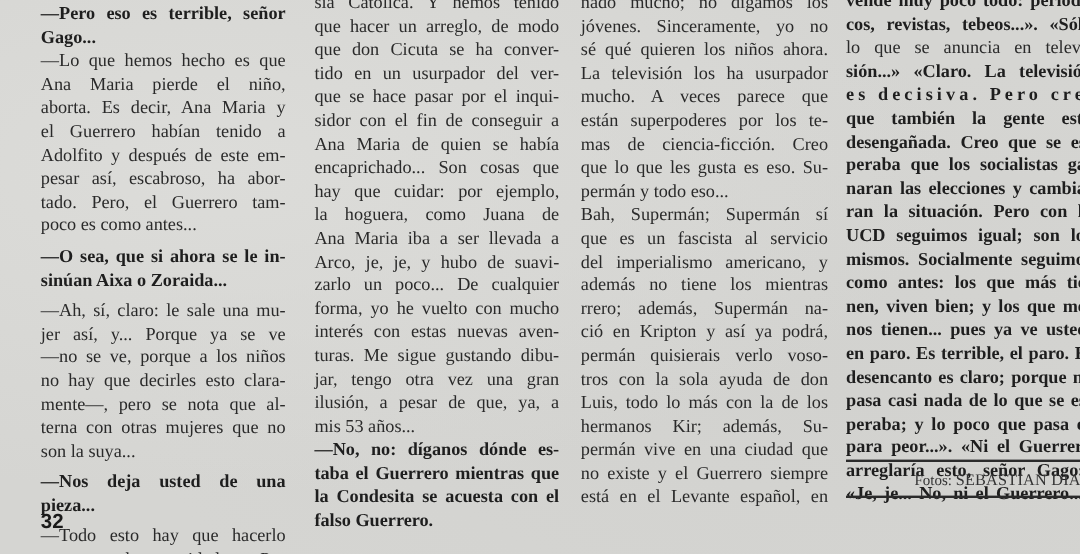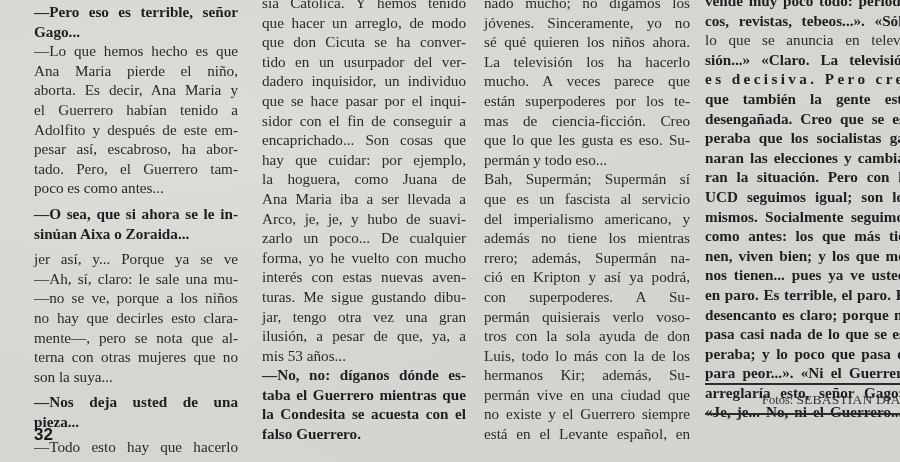--- a/index.html
+++ b/index.html
@@ -57,42 +57,42 @@
       <span class="line">aborta. Es decir, Ana Maria y</span>
       <span class="line">el Guerrero habían tenido a</span>
       <span class="line">Adolfito y después de este em-</span>
       <span class="line">pesar así, escabroso, ha abor-</span>
       <span class="line">tado. Pero, el Guerrero tam-</span>
       <span class="line last">poco es como antes...</span>
       <div class="gap"></div>
       <span class="line bold">—O sea, que si ahora se le in-</span>
       <span class="line bold last">sinúan Aixa o Zoraida...</span>
       <div class="gap"></div>
+      <span class="line">—Ah, sí, claro: le sale una mu-</span>
       <span class="line">jer así, y... Porque ya se ve</span>
-      <span class="line">—Ah, sí, claro: le sale una mu-</span>
       <span class="line">—no se ve, porque a los niños</span>
       <span class="line">no hay que decirles esto clara-</span>
       <span class="line">mente—, pero se nota que al-</span>
       <span class="line">terna con otras mujeres que no</span>
       <span class="line last">son la suya...</span>
       <div class="gap"></div>
       <span class="line bold">—Nos deja usted de una</span>
       <span class="line bold last">pieza...</span>
       <div class="gap"></div>
       <span class="line">—Todo esto hay que hacerlo</span>
       <span class="line">con mucho cuidado. Por</span>
     </div>
   <div class="col" id="col2">
       <span class="line">sia Católica. Y hemos tenido</span>
       <span class="line">que hacer un arreglo, de modo</span>
       <span class="line">que don Cicuta se ha conver-</span>
       <span class="line">tido en un usurpador del ver-</span>
-      <span class="line">dadero inquisidor, un individuo</span>
       <span class="line">que se hace pasar por el inqui-</span>
       <span class="line">sidor con el fin de conseguir a</span>
+      <span class="line">Ana Maria de quien se había</span>
       <span class="line">encaprichado... Son cosas que</span>
       <span class="line">hay que cuidar: por ejemplo,</span>
       <span class="line">la hoguera, como Juana de</span>
       <span class="line">Ana Maria iba a ser llevada a</span>
       <span class="line">Arco, je, je, y hubo de suavi-</span>
       <span class="line">zarlo un poco... De cualquier</span>
       <span class="line">forma, yo he vuelto con mucho</span>
       <span class="line">interés con estas nuevas aven-</span>
       <span class="line">turas. Me sigue gustando dibu-</span>
       <span class="line">jar, tengo otra vez una gran</span>
@@ -100,33 +100,32 @@
       <span class="line last">mis 53 años...</span>
       <span class="line bold">—No, no: díganos dónde es-</span>
       <span class="line bold">taba el Guerrero mientras que</span>
       <span class="line bold">la Condesita se acuesta con el</span>
       <span class="line bold last">falso Guerrero.</span>
     </div>
   <div class="col" id="col3">
       <span class="line">nado mucho; no digamos los</span>
       <span class="line">jóvenes. Sinceramente, yo no</span>
       <span class="line">sé qué quieren los niños ahora.</span>
-      <span class="line">La televisión los ha hacerlo</span>
+      <span class="line">La televisión los ha usurpador</span>
       <span class="line">mucho. A veces parece que</span>
       <span class="line">están superpoderes por los te-</span>
       <span class="line">mas de ciencia-ficción. Creo</span>
       <span class="line">que lo que les gusta es eso. Su-</span>
       <span class="line last">permán y todo eso...</span>
       <span class="line">Bah, Supermán; Supermán sí</span>
       <span class="line">que es un fascista al servicio</span>
       <span class="line">del imperialismo americano, y</span>
       <span class="line">además no tiene los mientras</span>
       <span class="line">rrero; además, Supermán na-</span>
       <span class="line">ció en Kripton y así ya podrá,</span>
-      <span class="line">con superpoderes. A Su-</span>
       <span class="line">permán quisierais verlo voso-</span>
       <span class="line">tros con la sola ayuda de don</span>
       <span class="line">Luis, todo lo más con la de los</span>
       <span class="line">hermanos Kir; además, Su-</span>
       <span class="line">permán vive en una ciudad que</span>
       <span class="line">no existe y el Guerrero siempre</span>
       <span class="line">está en el Levante español, en</span>
     </div>
   <div class="col" id="col4">
       <span class="line bold">vende muy poco todo: periódi-</span>

